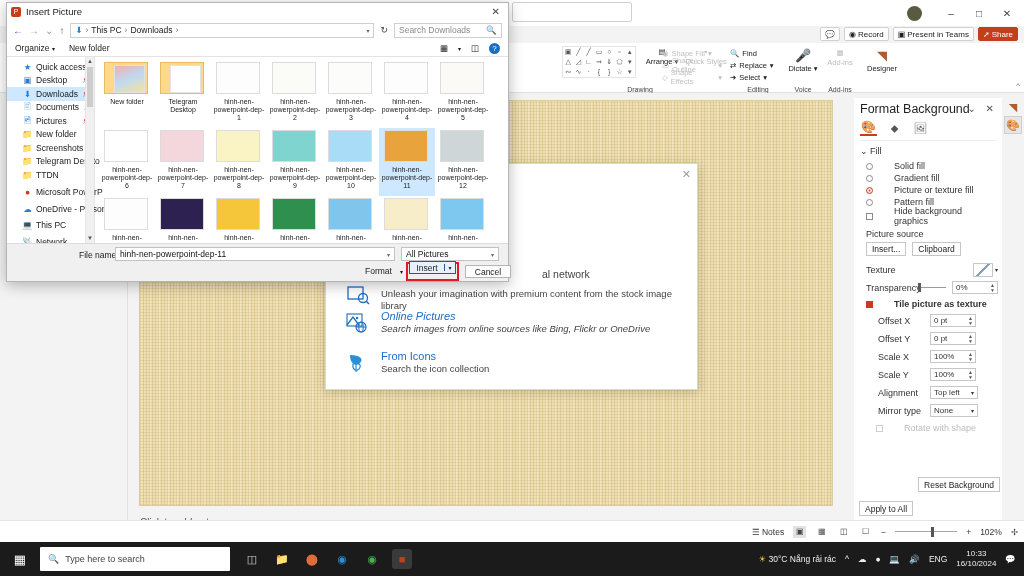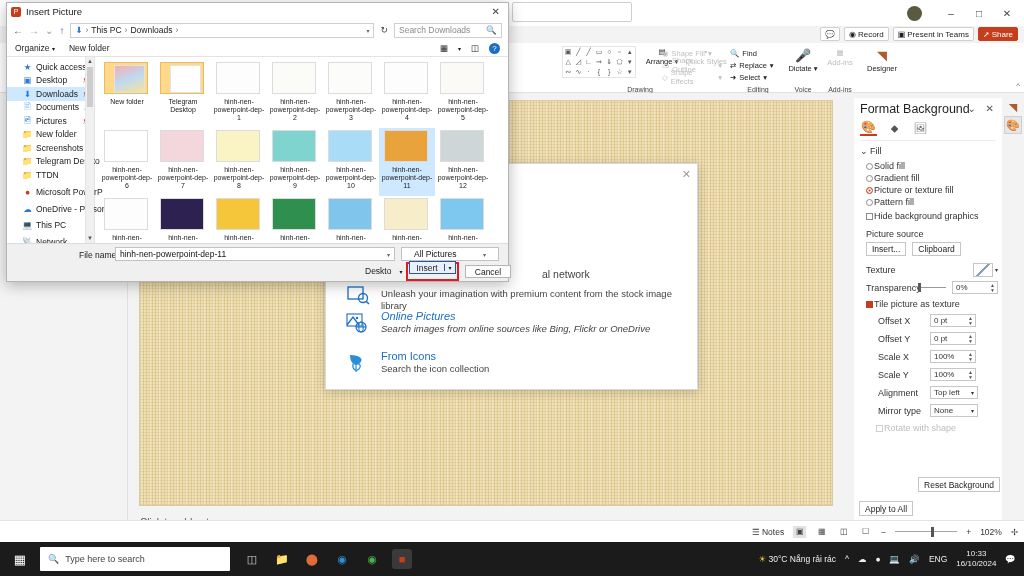--- a/index.html
+++ b/index.html
@@ -52,21 +52,21 @@
   .fbpanel { position:absolute; right:22px; top:98px; width:148px; bottom:56px; background:#fff; }
   .fb-title { position:absolute; left:6px; top:4px; font-size:12.5px; color:#1f1f1f; }
   .fb-chev, .fb-x { position:absolute; top:5px; font-size:10px; color:#555; }
   .fb-chev { right:26px; } .fb-x { right:8px; }
   .fb-tabs { position:absolute; left:6px; top:22px; display:flex; gap:9px; }
   .fb-tab { width:17px; height:16px; display:flex; align-items:center; justify-content:center; }
   .fb-tab.active { border-bottom:2px solid #c43e1c; }
   .fb-hr { position:absolute; left:6px; top:42px; width:136px; border-top:1px solid #ececec; }
   .fb-section { position:absolute; left:6px; top:48px; font-size:9px; color:#333; }
   .fb-body { position:absolute; left:12px; top:62px; width:132px; }
-  .radio-row, .check-row { display:flex; align-items:center; gap:1px; height:12px; font-size:9px; color:#333; }
+  .radio-row, .check-row { display:flex; align-items:center; gap:21px; height:12px; font-size:9px; color:#333; }
   .rd { width:7px; height:7px; border-radius:50%; border:1px solid #8a8a8a; background:#fff; }
   .rd.on { border-color:#c43e1c; box-shadow:inset 0 0 0 1.5px #fff, inset 0 0 0 3px #c43e1c; }
   .ck { width:7px; height:7px; border:1px solid #8a8a8a; background:#fff; }
   .ck.on { background:#c43e1c; border-color:#c43e1c; }
   .fb-sub { font-size:9px; color:#333; margin:7px 0 3px; }
   .mini-btn { height:14px; border:1px solid #c6c6c6; background:#fff; font-size:8.5px; padding:0 5px; display:inline-flex; align-items:center; color:#222; }
   .field-row { display:flex; align-items:center; height:15px; margin-top:3px; font-size:9px; color:#333; }
   .field-row .lbl { width:52px; }
   .spin { width:46px; height:13px; border:1px solid #c6c6c6; background:#fff; font-size:8px; display:flex; align-items:center; padding-left:3px; position:relative; }
   .spin .arrows { position:absolute; right:2px; top:1px; font-size:5px; line-height:5px; color:#555; }
@@ -125,21 +125,21 @@
   .cell.sel { background:#cde8ff; }
   .thumbbox { width:46px; height:34px; position:relative; }
   .cap { font-size:7px; line-height:8px; text-align:center; color:#1a1a1a; margin-top:2px; width:54px; word-break:break-word; }
   .folder { width:44px; height:32px; background:#ffd88a; border:1px solid #e8bd62; position:relative; }
   .folder:after { content:""; position:absolute; left:9px; top:2px; right:2px; bottom:0; background:#fff; border:1px solid #e2e2e2; }
   .folder.withimg:after { background:linear-gradient(160deg,#f0b0b0,#bfd9f2 50%,#f4e39a); }
 
   .fd-foot { position:absolute; left:0; right:0; bottom:0; height:38px; background:#f0f0f0; border-top:1px solid #dcdcdc; }
   .fn-label { position:absolute; left:72px; top:6px; font-size:8.5px; color:#1a1a1a; }
   .fn-input { position:absolute; left:108px; top:3px; width:280px; height:14px; border:1px solid #c2c2c2; background:#fff; font-size:8.5px; display:flex; align-items:center; justify-content:space-between; padding:0 4px; color:#111; }
-  .ft-combo { position:absolute; left:394px; top:3px; width:98px; height:14px; border:1px solid #c2c2c2; background:#fff; font-size:8.5px; display:flex; align-items:center; justify-content:space-between; padding:0 12px; color:#111; }
+  .ft-combo { position:absolute; left:394px; top:3px; width:98px; height:14px; border:1px solid #c2c2c2; background:#fff; font-size:8.5px; display:flex; align-items:center; justify-content:space-between; padding:0 4px; color:#111; }
   .tools-btn { position:absolute; left:358px; top:22px; font-size:8.5px; color:#1a1a1a; display:flex; gap:8px; align-items:center; }
   .insert-hl { position:absolute; left:399px; top:18px; width:53px; height:19px; border:2px solid #e01b24; }
   .insert-btn { position:absolute; left:402px; top:17px; width:47px; height:13px; border:1px solid #2b579a; background:#e8f0fb; font-size:8.5px; display:flex; align-items:center; }
   .insert-btn span.t { flex:1; text-align:center; }
   .insert-btn span.d { width:11px; border-left:1px solid #2b579a; text-align:center; font-size:6px; }
   .cancel-btn { position:absolute; left:458px; top:21px; width:46px; height:13px; border:1px solid #b5b5b5; background:#fdfdfd; font-size:8.5px; display:flex; align-items:center; justify-content:center; }
 
   
   .statusbar { position:absolute; left:0; right:0; bottom:34px; height:22px; background:#fff; border-top:1px solid #e4e4e4; display:flex; align-items:center; font-size:8.5px; color:#333; }
   .sb-left { display:flex; align-items:center; gap:14px; padding-left:8px; }
@@ -361,21 +361,21 @@
         <span class="slider">
           <span class="track"></span>
           <span class="knob"></span>
         </span>
         <span class="spin">
           <span>0%</span>
           <span class="arrows">▲<br>▼</span>
         </span>
       </div>
 
-      <div class="check-row" style="margin-top:3px;">
+      <div class="check-row" style="margin-top:3px;font-weight:bold;">
         <span class="ck on"></span>
         <span>Tile picture as texture</span>
       </div>
 
       <div class="field-row" style="padding-left:12px;">
         <span class="lbl">Offset X</span>
         <span class="spin">
           <span>0 pt</span>
           <span class="arrows">▲<br>▼</span>
         </span>
@@ -728,21 +728,21 @@
       <div class="fn-label">File name:</div>
       <div class="fn-input">
         <span>hinh-nen-powerpoint-dep-11</span>
         <span style="font-size:6px;color:#666;">▾</span>
       </div>
       <div class="ft-combo">
         <span>All Pictures</span>
         <span style="font-size:6px;color:#666;">▾</span>
       </div>
       <div class="tools-btn">
-        <span>Deskto</span>
+        <span>Format</span>
         <span style="font-size:6px;">▾</span>
       </div>
       <div class="insert-hl"></div>
       <div class="insert-btn">
         <span class="t">Insert</span>
         <span class="d">▾</span>
       </div>
       <div class="cancel-btn">Cancel</div>
     </div>
   </div>

